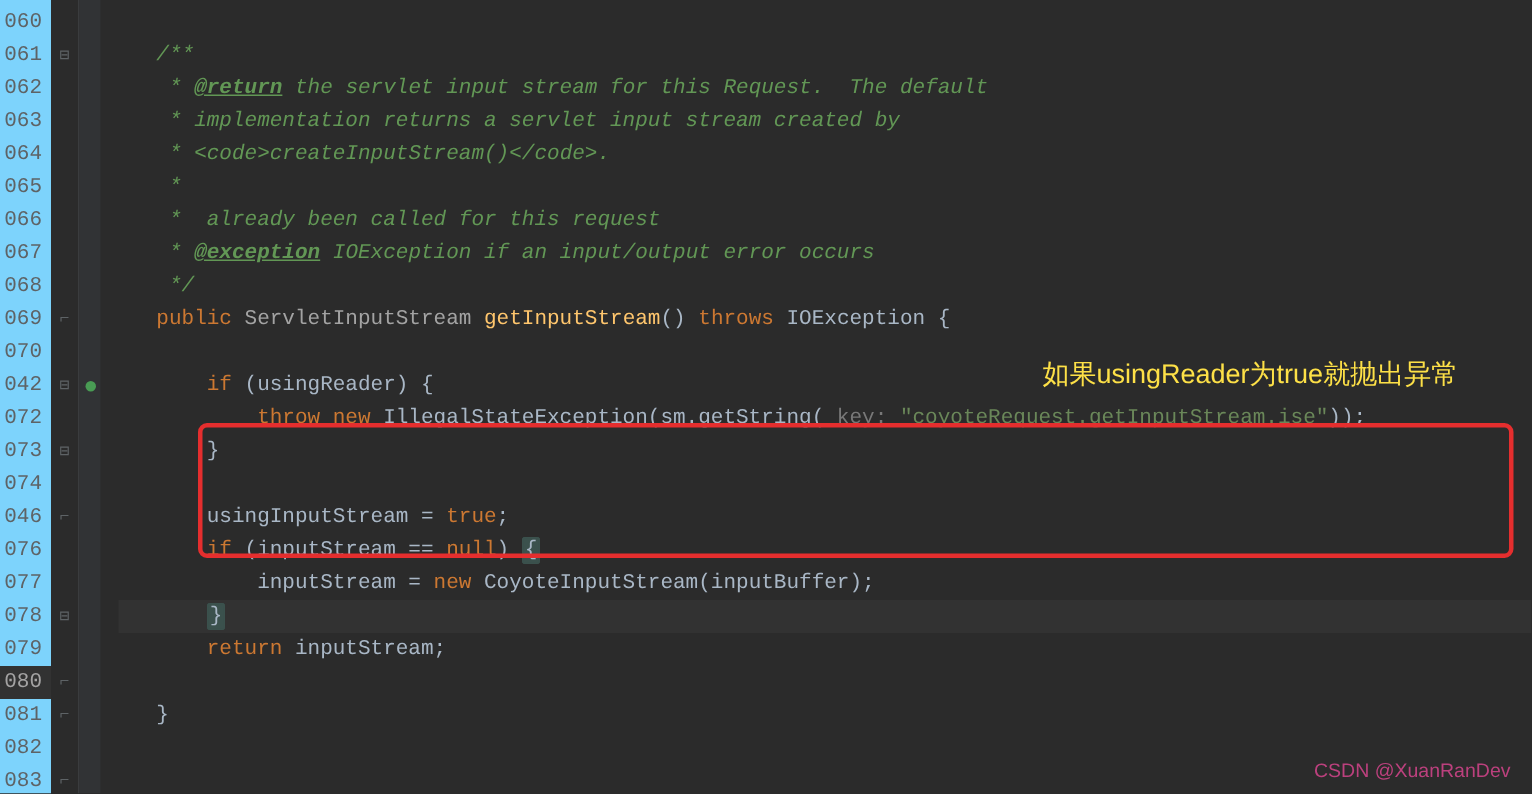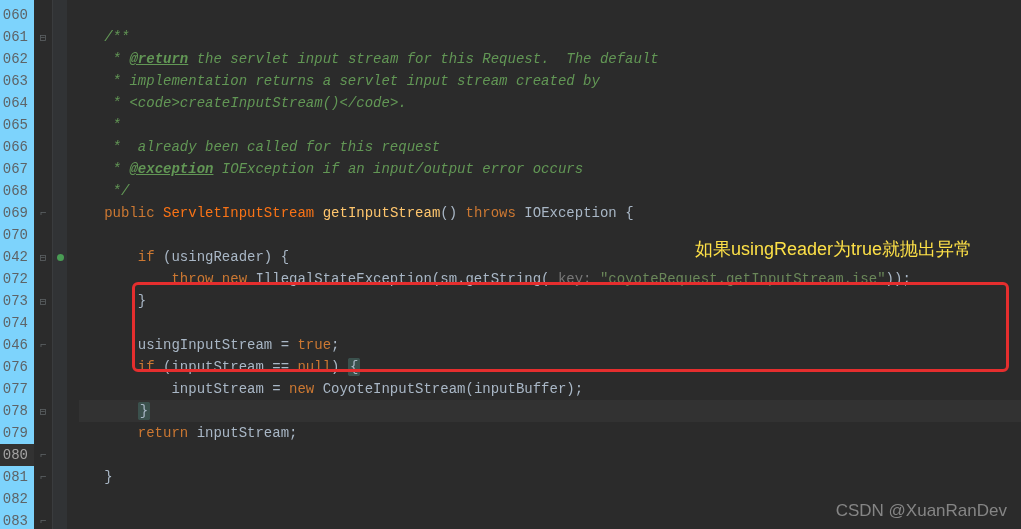--- a/index.html
+++ b/index.html
@@ -12,29 +12,29 @@
   .fold .fc{height:22px;display:flex;align-items:center;justify-content:center;color:#5e6366;font-size:11px}
   .mark{flex:0 0 14px;background:#313335;padding-top:4px}
   .mark .mc{height:22px;display:flex;align-items:center;justify-content:center}
   .mark .dot{width:7px;height:7px;border-radius:50%;background:#499c54}
   .code{flex:1;padding:4px 0 0 12px;position:relative}
   .row{height:22px;line-height:22px;white-space:pre}
   .row.cl{background:#323232}
   .c-cmt{color:#629755;font-style:italic}
   .c-tag{color:#629755;font-style:italic;text-decoration:underline;font-weight:bold}
   .c-key{color:#cc7832}
-  .c-type{color:#f97316}
+  .c-type{color:#a3a3a3}
   .c-mname{color:#ffc66d}
   .c-str{color:#6a8759}
   .c-ann{color:#bbb529}
   .c-hint{color:#787878}
   .brace-hl{background:#3b514d;border:1px solid #3b514d;border-radius:2px;padding:0 1px}
   .redbox{position:absolute;border:3px solid #e52e2e;border-radius:6px;left:65px;top:282px;width:871px;height:84px;pointer-events:none}
   .redtxt{position:absolute;color:#fde047;font-family:"Microsoft YaHei","PingFang SC",sans-serif;font-size:18px;top:237px;left:628px;font-style:normal;font-weight:500}
-  .watermark{position:absolute;right:14px;bottom:8px;color:#a3a3a3;font-family:Arial,sans-serif;font-size:17px;opacity:0.75}
+  .watermark{position:absolute;right:14px;bottom:8px;color:#ec4899;font-family:Arial,sans-serif;font-size:13px;opacity:0.75}
 </style>
 </head>
 <body>
 
 <div class="editor">
 
   <div class="gutter">
     <div class="ln">060</div>
     <div class="ln">061</div>
     <div class="ln">062</div>

